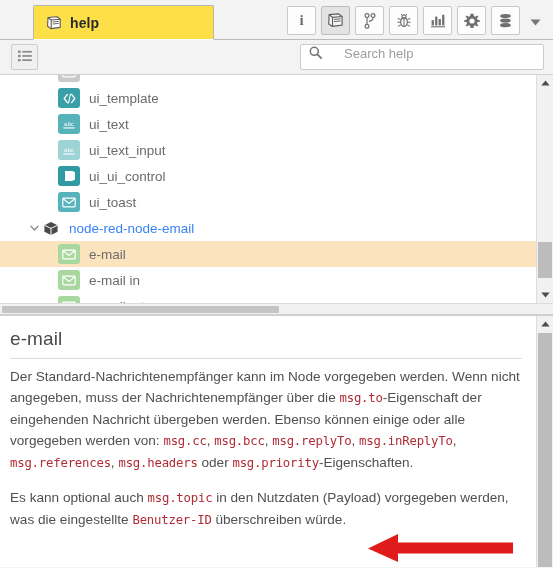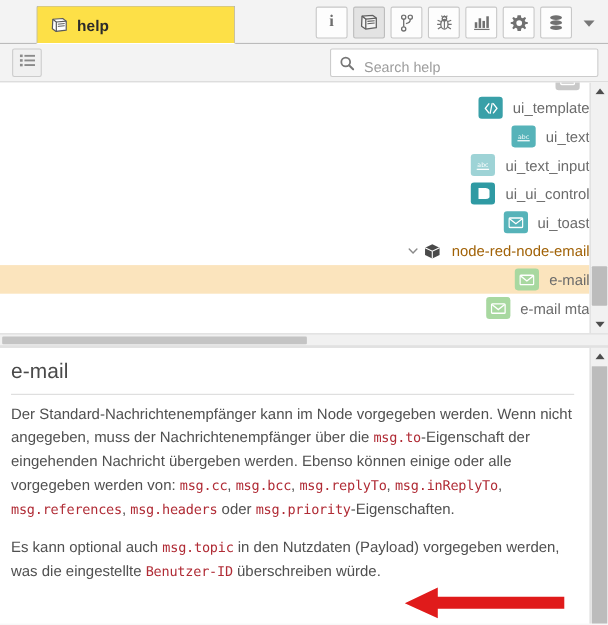--- a/index.html
+++ b/index.html
@@ -96,23 +96,23 @@
     display: flex; align-items: center; justify-content: center;
     color: #888;
   }
   .searchbox {
     position: absolute;
     left: 300px; top: 4px;
     width: 244px; height: 26px;
     background: #ffffff;
     border: 1px solid #cccccc;
     border-radius: 2px;
-    display: flex; align-items: flex-end;
+    display: flex; align-items: flex-start;
     padding-left: 8px;
-    gap: 7px;
+    gap: 20px;
   }
   .searchbox input {
     border: none; outline: none;
     font-family: "Liberation Sans", sans-serif;
     font-size: 13px;
     color: #555;
     background: transparent;
     width: 200px;
   }
   .searchbox input::placeholder { color: #9d9d9d; }
@@ -131,21 +131,20 @@
     overflow: hidden;
   }
   .tree-row {
     position: relative;
     height: 26px;
     display: flex;
     align-items: center;
     font-size: 13.5px;
     color: #6b6b6b;
     white-space: nowrap;
-    justify-content: flex-end;
   }
   .tree-row.selected { background: #fbe4bd; }
   .tree-row .twisty {
     width: 16px;
     display: flex; align-items: center; justify-content: center;
     color: #888;
     flex: 0 0 auto;
   }
   .nodeicon {
     width: 22px; height: 20px;
@@ -463,31 +462,41 @@
               <path d="M1 1.3 L4.5 5 L8 1.3" fill="none" stroke="#8a8a8a" stroke-width="1.3" stroke-linecap="round"></path>
             </svg>
           </span>
           <span class="pkgicon">
             <svg width="16" height="15" viewBox="0 0 16 15">
               <path d="M8 1 L14.6 4.2 L14.6 10.8 L8 14 L1.4 10.8 L1.4 4.2 Z" fill="#4a4a4a"></path>
               <path d="M1.4 4.2 L8 7.4 L14.6 4.2" fill="none" stroke="#ffffff" stroke-width="1"></path>
               <path d="M8 7.4 L8 14" fill="none" stroke="#ffffff" stroke-width="1"></path>
             </svg>
           </span>
-          <span class="tree-label" style="color: #a16207;">node-red-node-email</span>
+          <span class="tree-label" style="color: #3b82f6;">node-red-node-email</span>
         </div>
         <div class="tree-row selected">
           <span class="twisty" style="margin-left: 42px;"></span>
           <span class="nodeicon" style="background: rgb(168, 216, 160);">
             <svg width="14" height="11" viewBox="0 0 14 11">
               <rect x="0.8" y="1.2" width="12.4" height="8.6" rx="0.8" fill="none" stroke="#fff" stroke-width="1.2"></rect>
               <path d="M1.2 1.8 L7 6.4 L12.8 1.8" fill="none" stroke="#fff" stroke-width="1.2"></path>
             </svg>
           </span>
           <span class="tree-label">e-mail</span>
+        </div>
+        <div class="tree-row">
+          <span class="twisty" style="margin-left: 42px;"></span>
+          <span class="nodeicon" style="background: rgb(168, 216, 160);">
+            <svg width="14" height="11" viewBox="0 0 14 11">
+              <rect x="0.8" y="1.2" width="12.4" height="8.6" rx="0.8" fill="none" stroke="#fff" stroke-width="1.2"></rect>
+              <path d="M1.2 1.8 L7 6.4 L12.8 1.8" fill="none" stroke="#fff" stroke-width="1.2"></path>
+            </svg>
+          </span>
+          <span class="tree-label">e-mail in</span>
         </div>
         <div class="tree-row">
           <span class="twisty" style="margin-left: 42px;"></span>
           <span class="nodeicon" style="background: rgb(168, 216, 160);">
             <svg width="14" height="11" viewBox="0 0 14 11">
               <rect x="0.8" y="1.2" width="12.4" height="8.6" rx="0.8" fill="none" stroke="#fff" stroke-width="1.2"></rect>
               <path d="M1.2 1.8 L7 6.4 L12.8 1.8" fill="none" stroke="#fff" stroke-width="1.2"></path>
             </svg>
           </span>
           <span class="tree-label">e-mail mta</span>

